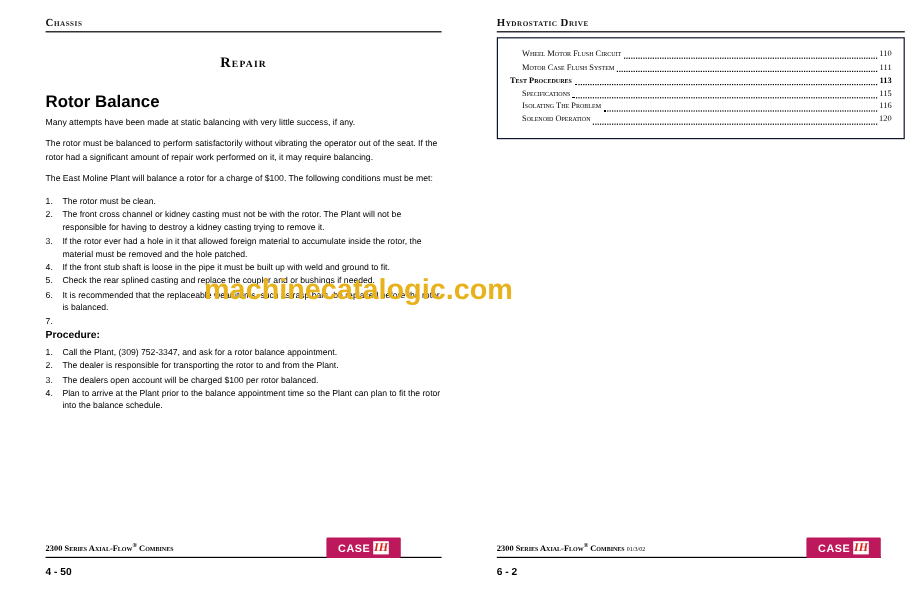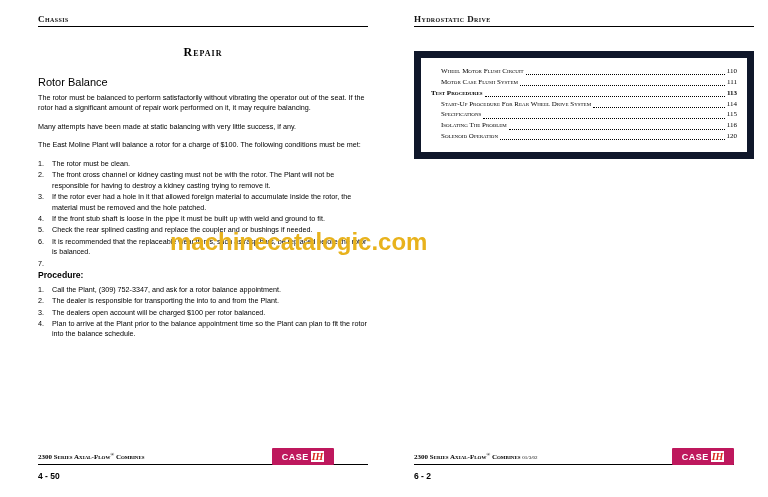--- a/index.html
+++ b/index.html
@@ -52,22 +52,22 @@
   .repair-title {
     text-align: center;
     font-variant: small-caps;
     font-weight: bold;
     font-size: 12px;
     letter-spacing: 1px;
     margin-top: 18px;
     margin-bottom: 16px;
   }
   .sec-head {
-    font-weight: normal;
-    font-size: 11px;
+    font-weight: bold;
+    font-size: 14px;
     font-family: "Liberation Sans", sans-serif;
     margin-bottom: 5px;
   }
   .para {
     font-size: 7.2px;
     font-family: "Liberation Sans", sans-serif;
     line-height: 1.45;
     margin-bottom: 8px;
     text-align: left;
   }
@@ -105,22 +105,22 @@
     font-weight: bold;
     font-size: 24px;
     color: #e8b21c;
     letter-spacing: 0px;
     white-space: nowrap;
     z-index: 5;
   }
 
   
   .toc-box {
-    border: 7px solid #0f172a;
-    margin-top: 24px;
+    border: 1px solid #0f172a;
+    margin-top: 4px;
     padding: 8px 10px 10px 10px;
     box-sizing: border-box;
   }
   .toc-row {
     display: flex;
     align-items: flex-end;
     font-variant: small-caps;
     font-size: 7px;
     line-height: 1.55;
     white-space: nowrap;
@@ -217,39 +217,39 @@
 
     <div>
       <div class="hdr">Chassis</div>
       <div class="hdr-rule"></div>
     </div>
 
     <div class="repair-title">Repair</div>
 
     <div class="sec-head">Rotor Balance</div>
 
+    <div class="para">Many attempts have been made at static balancing with very little success, if any.</div>
     <div class="para">The rotor must be balanced to perform satisfactorily without vibrating the operator out of the seat.  If the rotor had a significant amount of repair work performed on it, it may require balancing.</div>
-    <div class="para">Many attempts have been made at static balancing with very little success, if any.</div>
     <div class="para">The East Moline Plant will balance a rotor for a charge of $100.  The following conditions must be met:</div>
 
     <ol class="numlist">
       <li><span class="num">1.</span><span>The rotor must be clean.</span></li>
       <li><span class="num">2.</span><span>The front cross channel or kidney casting must not be with the rotor.  The Plant will not be responsible for having to destroy a kidney casting trying to remove it.</span></li>
       <li><span class="num">3.</span><span>If the rotor ever had a hole in it that allowed foreign material to accumulate inside the rotor, the material must be removed and the hole patched.</span></li>
       <li><span class="num">4.</span><span>If the front stub shaft is loose in the pipe it must be built up with weld and ground to fit.</span></li>
       <li><span class="num">5.</span><span>Check the rear splined casting and replace the coupler and or bushings if needed.</span></li>
       <li><span class="num">6.</span><span>It is recommended that the replaceable wear items, such as rasp bars, be replaced before the rotor is balanced.</span></li>
       <li><span class="num">7.</span></li>
     </ol>
 
     <div class="proc-head">Procedure:</div>
 
     <ol class="numlist">
       <li><span class="num">1.</span><span>Call the Plant, (309) 752-3347, and ask for a rotor balance appointment.</span></li>
-      <li><span class="num">2.</span><span>The dealer is responsible for transporting the into to and from the Plant.</span></li>
+      <li><span class="num">2.</span><span>The dealer is responsible for transporting the rotor to and from the Plant.</span></li>
       <li><span class="num">3.</span><span>The dealers open account will be charged $100 per rotor balanced.</span></li>
       <li><span class="num">4.</span><span>Plan to arrive at the Plant prior to the balance appointment time so the Plant can plan to fit the rotor into the balance schedule.</span></li>
     </ol>
 
     <div class="footer">
       <div class="footer-rule" style="left:38px; right:16px;"></div>
       <div class="footer-text" style="left:38px; bottom:22px;">
         <span>2300 Series Axial-Flow</span><span class="sup">®</span><span> Combines</span>
       </div>
       <div class="logo" style="left:272px; bottom:18px;">
@@ -281,25 +281,20 @@
         <span class="t-dots"></span>
         <span class="t-page">111</span>
       </div>
 
       <div class="toc-row bold">
         <span class="t-label">Test Procedures</span>
         <span class="t-dots"></span>
         <span class="t-page">113</span>
       </div>
 
-      <div class="toc-row indent1">
-        <span class="t-label">Start-Up Procedure For Rear Wheel Drive System</span>
-        <span class="t-dots"></span>
-        <span class="t-page">114</span>
-      </div>
 
       <div class="toc-row indent1">
         <span class="t-label">Specifications</span>
         <span class="t-dots"></span>
         <span class="t-page">115</span>
       </div>
 
       <div class="toc-row indent1">
         <span class="t-label">Isolating The Problem</span>
         <span class="t-dots"></span>

